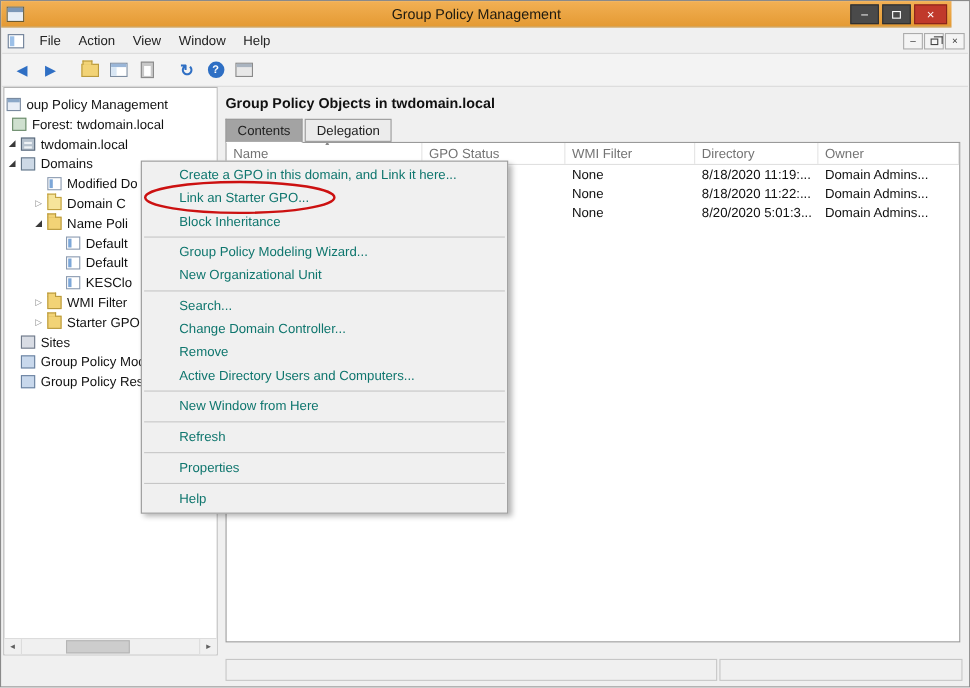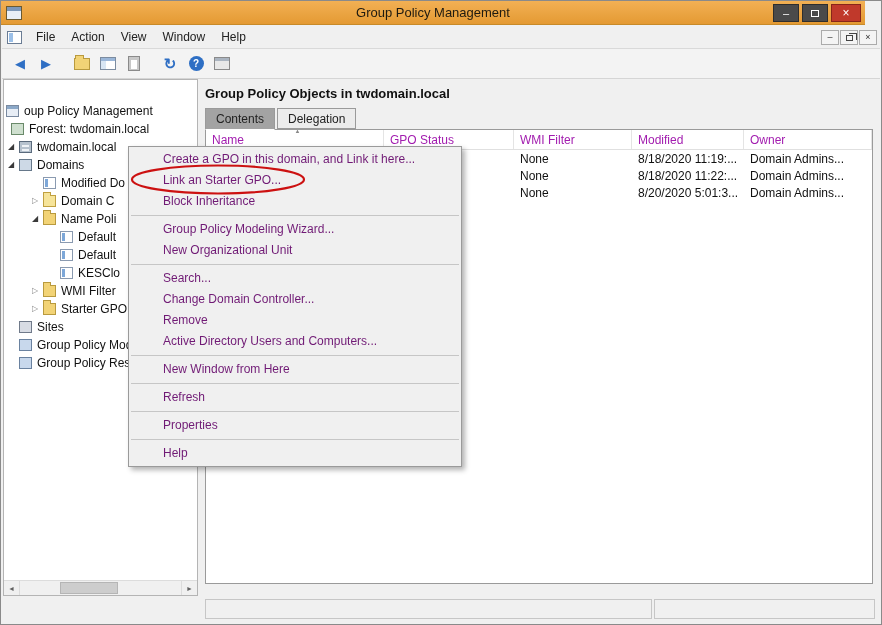--- a/index.html
+++ b/index.html
@@ -52,21 +52,21 @@
   .ic-window2 { width:16px; height:13px; background:#e8e8e8; border:1px solid #8a8a8a; position:relative; }
   .ic-window2::before { content:""; position:absolute; left:0; top:0; right:0; height:3px; background:#aab4c0; }
 
   
   .main { position:absolute; top:78px; left:1px; right:1px; bottom:28px; background:#f0f0f0; }
   .tree-panel { position:absolute; left:1px; top:0; width:195px; bottom:0; background:#fff; border:1px solid #b4b4b4; overflow:hidden; }
   .splitter { position:absolute; left:196px; top:0; width:4px; bottom:0; background:#f0f0f0; cursor:col-resize; }
   .right-pane { position:absolute; left:200px; right:0; top:0; bottom:0; background:#f0f0f0; }
 
   
-  .tree { padding-top:22px; }
+  .tree { padding-top:6px; }
   .tree-row { display:flex; align-items:center; height:18px; white-space:nowrap; cursor:default; }
   .arrow { width:11px; flex:none; font-size:8px; line-height:1; }
   .arrow.expanded::before { content:"◢"; color:#3a3a3a; }
   .arrow.collapsed::before { content:"▷"; color:#8a8a8a; }
   .ti { width:13px; height:12px; margin-right:5px; flex:none; position:relative; border:1px solid #7a8aa0; background:#dce6f2; }
   .ti.console { background:#e8eef6; }
   .ti.console::after { content:""; position:absolute; left:0; top:0; right:0; height:3px; background:#8ba8c8; }
   .ti.forest { background:#cfe0cf; border-color:#6a8a6a; }
   .ti.domains { background:#cdd9e6; border-color:#66788a; }
   .ti.domain { background:#b6c2ce; border-color:#5a6a7c; }
@@ -89,35 +89,35 @@
   .hs-right::before { content:"►"; }
   .hs-thumb { position:absolute; left:56px; top:1px; width:58px; height:12px; background:#cdcdcd; border:1px solid #b5b5b5; }
 
   
   .pane-title { position:absolute; top:7px; left:3px; font-weight:bold; font-size:13px; color:#111; }
   .tabs { position:absolute; top:29px; left:3px; display:flex; z-index:2; }
   .tab { padding:3px 10px 2px 10px; border:1px solid #9a9a9a; background:#ececec; color:#222; margin-right:2px; height:21px; }
   .tab.active { background:#a3a3a3; height:22px; border-bottom:1px solid #fff; position:relative; z-index:3; }
   .list-box { position:absolute; top:50px; left:3px; right:7px; bottom:12px; border:1px solid #9a9a9a; background:#fff; overflow:hidden; }
   .lh-row { display:flex; height:20px; border-bottom:1px solid #e0e0e0; background:#fff; }
-  .lh { position:relative; padding:3px 4px 0 6px; color:#a21caf; border-right:1px solid #e4e4e4; white-space:nowrap; overflow:hidden; }
+  .lh { position:relative; padding:3px 4px 0 6px; color:#737373; border-right:1px solid #e4e4e4; white-space:nowrap; overflow:hidden; }
   .sort::before { content:"▲"; position:absolute; left:50%; top:-2px; font-size:6px; color:#888; }
   .c-name { width:178px; } .c-status { width:130px; } .c-wmi { width:118px; } .c-mod { width:112px; } .c-owner { flex:1; }
   .lr { display:flex; height:17px; align-items:center; }
   .lc { padding:0 4px 0 6px; white-space:nowrap; overflow:hidden; color:#111; }
 
   
   .bottom-strip { position:absolute; left:1px; right:1px; bottom:1px; height:27px; background:#f0f0f0; }
   .status-cell-a { position:absolute; left:203px; top:3px; width:447px; height:20px; border:1px solid #c6c6c6; }
   .status-cell-b { position:absolute; left:652px; top:3px; right:5px; height:20px; border:1px solid #c6c6c6; }
 
   
   .context-menu { position:absolute; left:127px; top:145px; width:334px; background:#f0f0f0;
     border:1px solid #9a9a9a; box-shadow:3px 3px 5px rgba(0,0,0,0.3); z-index:50; padding:2px 0; }
-  .menu-item { height:21px; line-height:21px; padding-left:34px; color:#701a75; white-space:nowrap; cursor:default; }
+  .menu-item { height:21px; line-height:21px; padding-left:34px; color:#0f766e; white-space:nowrap; cursor:default; }
   .menu-sep { height:0; border-top:1px solid #c6c6c6; margin:3px 2px; }
 
   
   .annotation { position:absolute; left:128px; top:162px; z-index:60; pointer-events:none; }
 </style>
 </head>
 <body>
 
 <div class="window">
 
@@ -270,21 +270,21 @@
       <div class="pane-title">Group Policy Objects in twdomain.local</div>
       <div class="tabs">
         <div class="tab active">Contents</div>
         <div class="tab">Delegation</div>
       </div>
       <div class="list-box">
         <div class="lh-row">
           <div class="lh c-name"><span>Name</span><span class="sort"></span></div>
           <div class="lh c-status"><span>GPO Status</span></div>
           <div class="lh c-wmi"><span>WMI Filter</span></div>
-          <div class="lh c-mod"><span>Modified</span></div>
+          <div class="lh c-mod"><span>Directory</span></div>
           <div class="lh c-owner"><span>Owner</span></div>
         </div>
         <div class="lr">
           <div class="lc c-name"></div>
           <div class="lc c-status"></div>
           <div class="lc c-wmi">None</div>
           <div class="lc c-mod">8/18/2020 11:19:...</div>
           <div class="lc c-owner">Domain Admins...</div>
         </div>
         <div class="lr">

